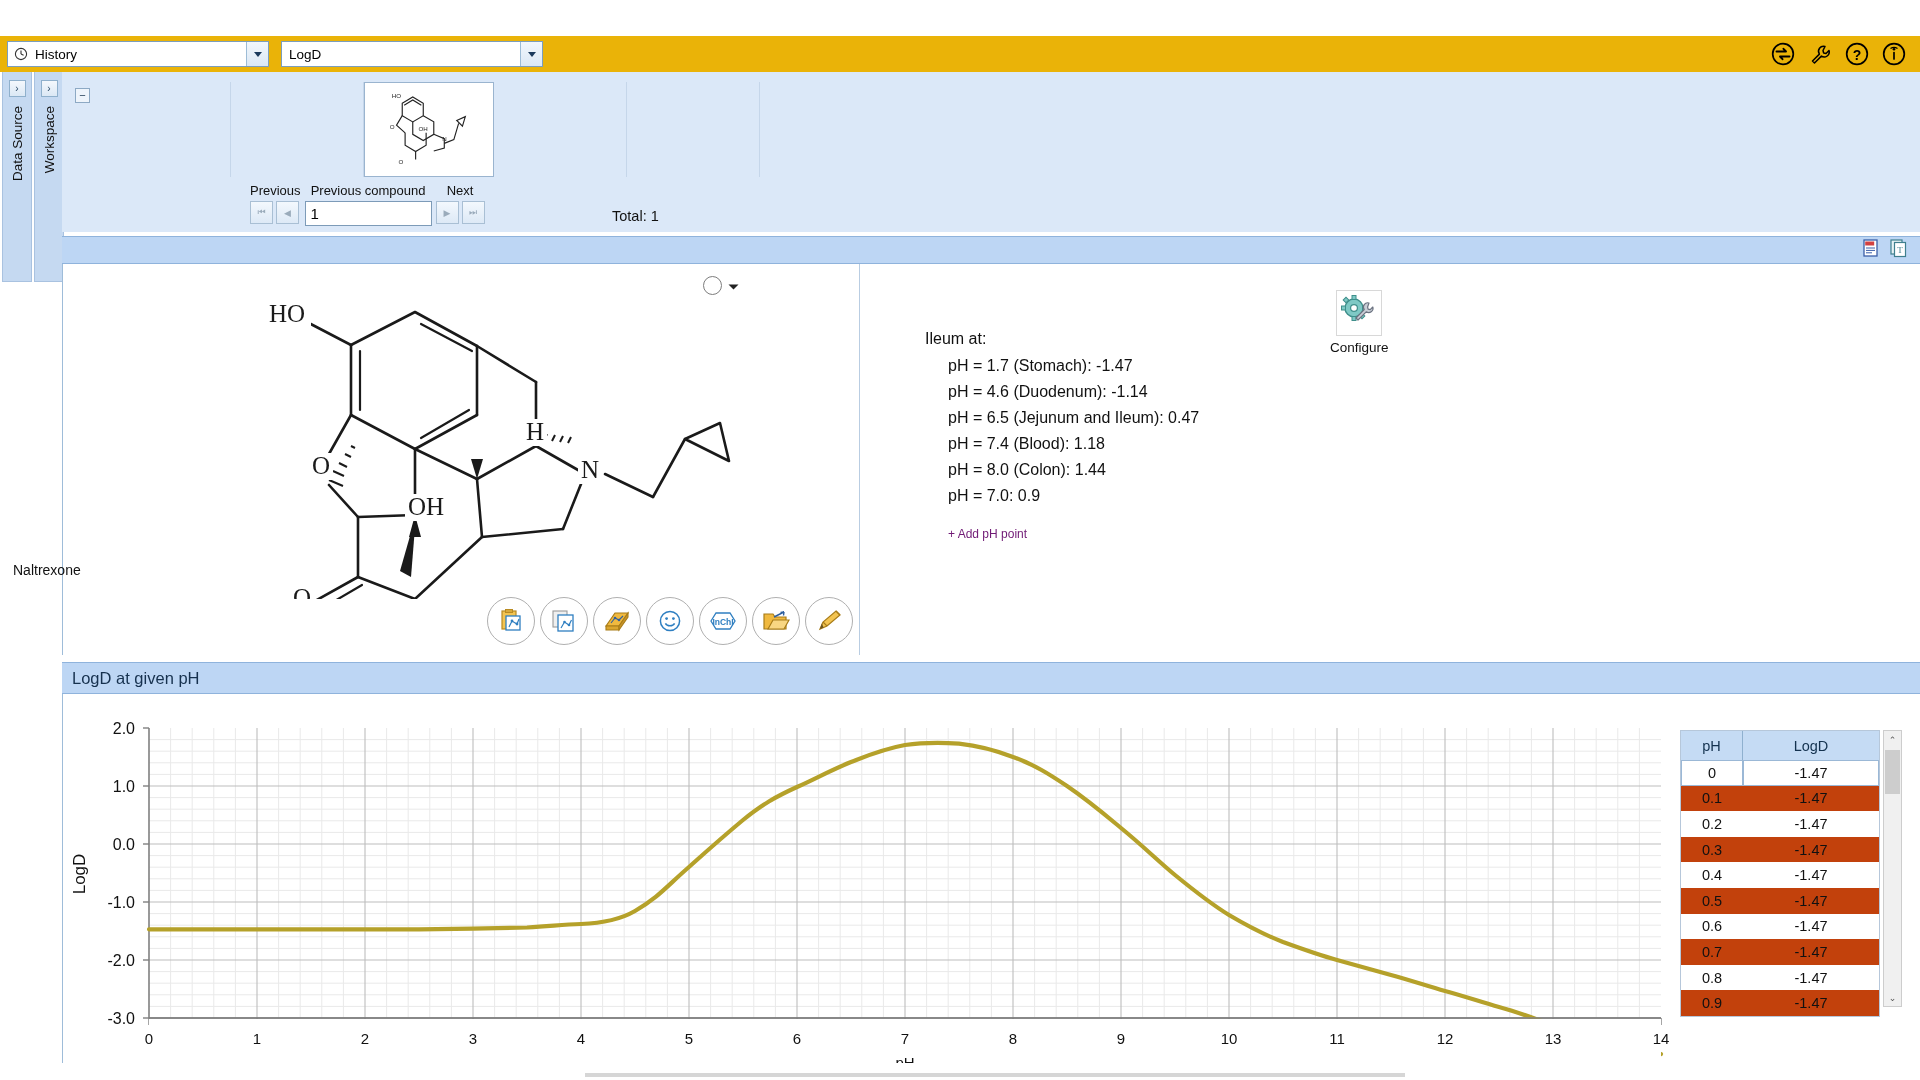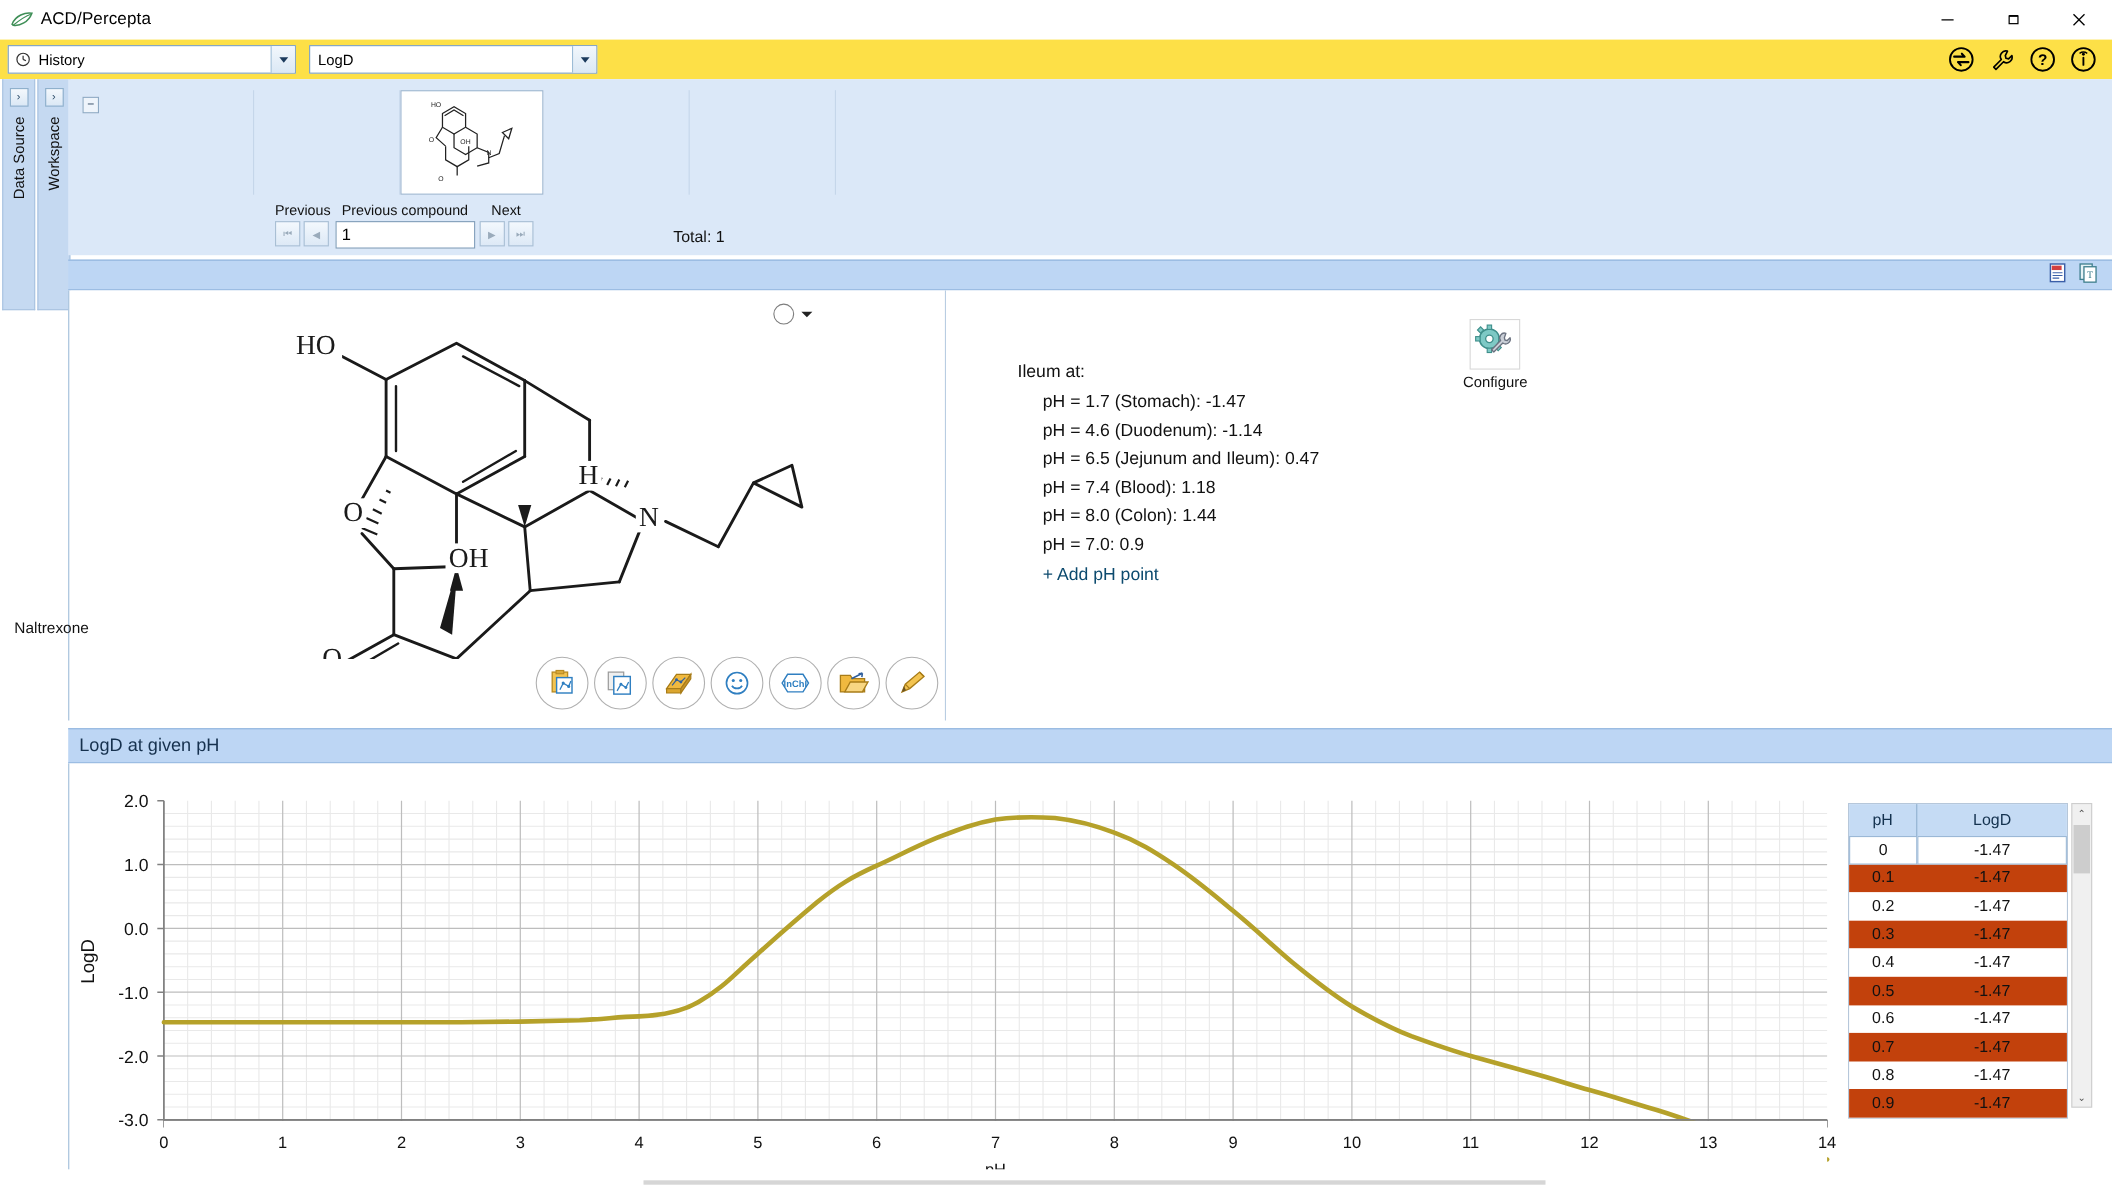--- a/index.html
+++ b/index.html
@@ -21,21 +21,21 @@
   .title-text { font-size: 15.5px; color: #000; margin-left: 6px; letter-spacing: .1px; }
   .win-btns { margin-left: auto; display: flex; height: 36px; }
   .win-btn {
     width: 60px; height: 36px; display: flex; align-items: center; justify-content: center;
     color: #000;
   }
 
   
   .toolbar {
     position: absolute; left: 0; top: 36px; width: 1920px; height: 36px;
-    background: #fde047; display: flex; align-items: center;
+    background: #eab308; display: flex; align-items: center;
   }
   .combo {
     height: 26px; background: #fff; border: 1px solid #7b9ebd;
     display: flex; align-items: center; position: relative;
     font-size: 13.5px; color: #000;
   }
   .combo.history { width: 262px; margin-left: 7px; }
   .combo.module  { width: 262px; margin-left: 12px; }
   .combo-ico { margin-left: 6px; margin-right: 5px; display:flex; }
   .combo-label { flex: 1; overflow: hidden; white-space: nowrap; padding-left: 2px; }
@@ -133,21 +133,21 @@
   }
   .rbtn {
     width: 48px; height: 48px; border-radius:50%;
     border: 1.3px solid #b0b0b0; background: #ffffff;
     display:flex;align-items:center;justify-content:center;
   }
   .pv-right { position:absolute; left:798px; top:0; right:0; height:391px; }
   .logd-list { position:absolute; left:64px; top:62px; font-size:16px; color:#111; line-height:26px; }
   .logd-list .hdr { margin-bottom:1px; }
   .logd-list .itm { padding-left:23px; }
-  .addph { padding-left:23px; font-size:16px; color:#0c4a6e; margin-top:1px; }
+  .addph { padding-left:23px; font-size:12px; color:#701a75; margin-top:12px; }
   .configure {
     position:absolute; left:1330px; top:290px; display:flex; flex-direction:column; align-items:center;
   }
   .conf-box {
     width: 46px; height: 46px; background:#fff; border:1px solid #d8d8d8;
     display:flex;align-items:center;justify-content:center;
   }
   .conf-label { margin-top:4px; font-size:13.5px; color:#111; }
 
   
@@ -183,48 +183,20 @@
   
   .botstrip { position:absolute; left:0; top:1063px; width:1920px; height:17px; background:#ffffff; }
   .botline  { position:absolute; left:585px; top:1073px; width:820px; height:4px; background:#d6d6d6; }
   .leftfill { position:absolute; left:0; top:282px; width:62px; height:798px; background:#ffffff; }
 </style>
 </head>
 <body>
 
 <div class="app">
 
-  <div class="titlebar">
-    <span class="title-icon">
-      <svg width="20" height="16" viewBox="0 0 20 16">
-        <path d="M1 12 C4 4 13 1 19 2 C16 10 8 14 2 13 Z" fill="none" stroke="#3f8f57" stroke-width="1.4"></path>
-        <path d="M2 13 C7 9 12 5 18 3" fill="none" stroke="#3f8f57" stroke-width="1.1"></path>
-      </svg>
-    </span>
-    <span class="title-text">ACD/Percepta</span>
-    <div class="win-btns">
-      <div class="win-btn">
-        <svg width="13" height="13" viewBox="0 0 13 13">
-            <line x1="1" y1="7" x2="12" y2="7" stroke="#000" stroke-width="1.1"></line>
-          </svg>
-      </div>
-      <div class="win-btn">
-        <svg width="13" height="13" viewBox="0 0 13 13">
-          <rect x="2.5" y="3.5" width="8" height="7" fill="none" stroke="#000" stroke-width="1.1"></rect>
-          <line x1="2.5" y1="3.5" x2="10.5" y2="3.5" stroke="#000" stroke-width="1.6"></line>
-        </svg>
-      </div>
-      <div class="win-btn">
-        <svg width="14" height="14" viewBox="0 0 14 14">
-          <line x1="2" y1="2" x2="12" y2="12" stroke="#000" stroke-width="1.2"></line>
-          <line x1="12" y1="2" x2="2" y2="12" stroke="#000" stroke-width="1.2"></line>
-        </svg>
-      </div>
-    </div>
-  </div>
 
   <div class="toolbar">
 
     <div class="combo history">
       <span class="combo-ico">
         <svg width="14" height="14" viewBox="0 0 14 14">
           <circle cx="7" cy="7" r="5.6" fill="none" stroke="#333" stroke-width="1.1"></circle>
           <line x1="7" y1="7" x2="7" y2="3.6" stroke="#333" stroke-width="1.1"></line>
           <line x1="7" y1="7" x2="9.6" y2="8.2" stroke="#333" stroke-width="1.1"></line>
         </svg>

